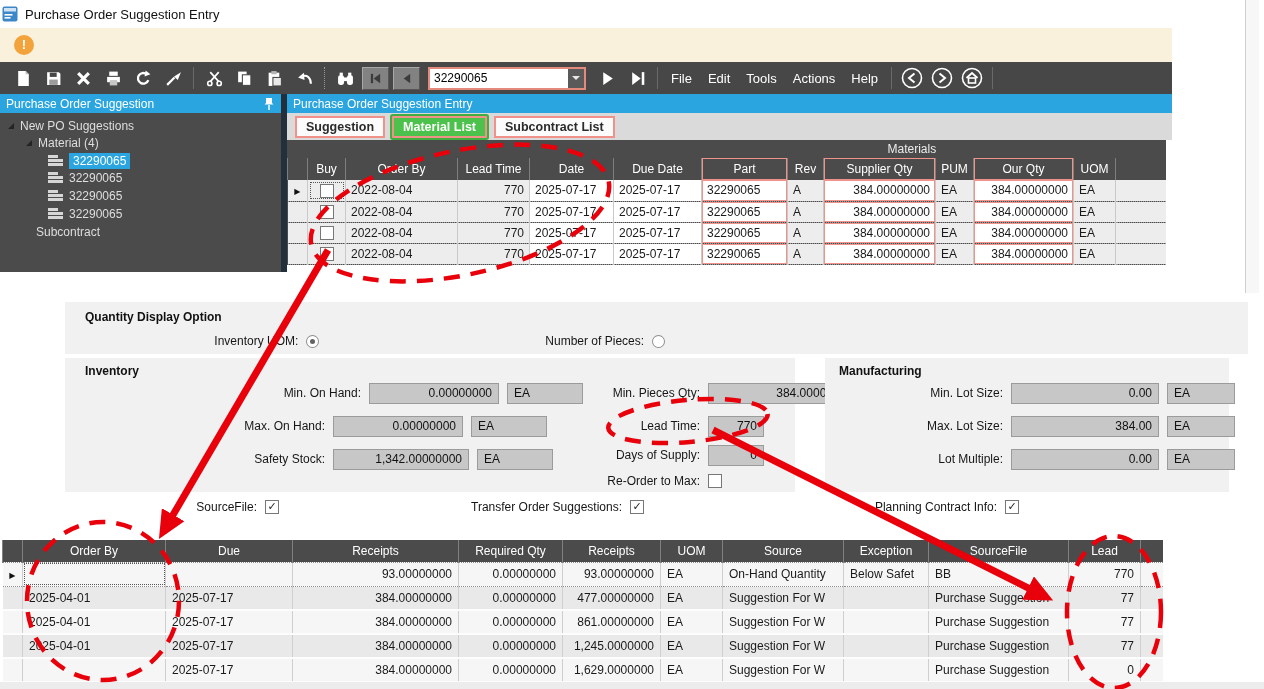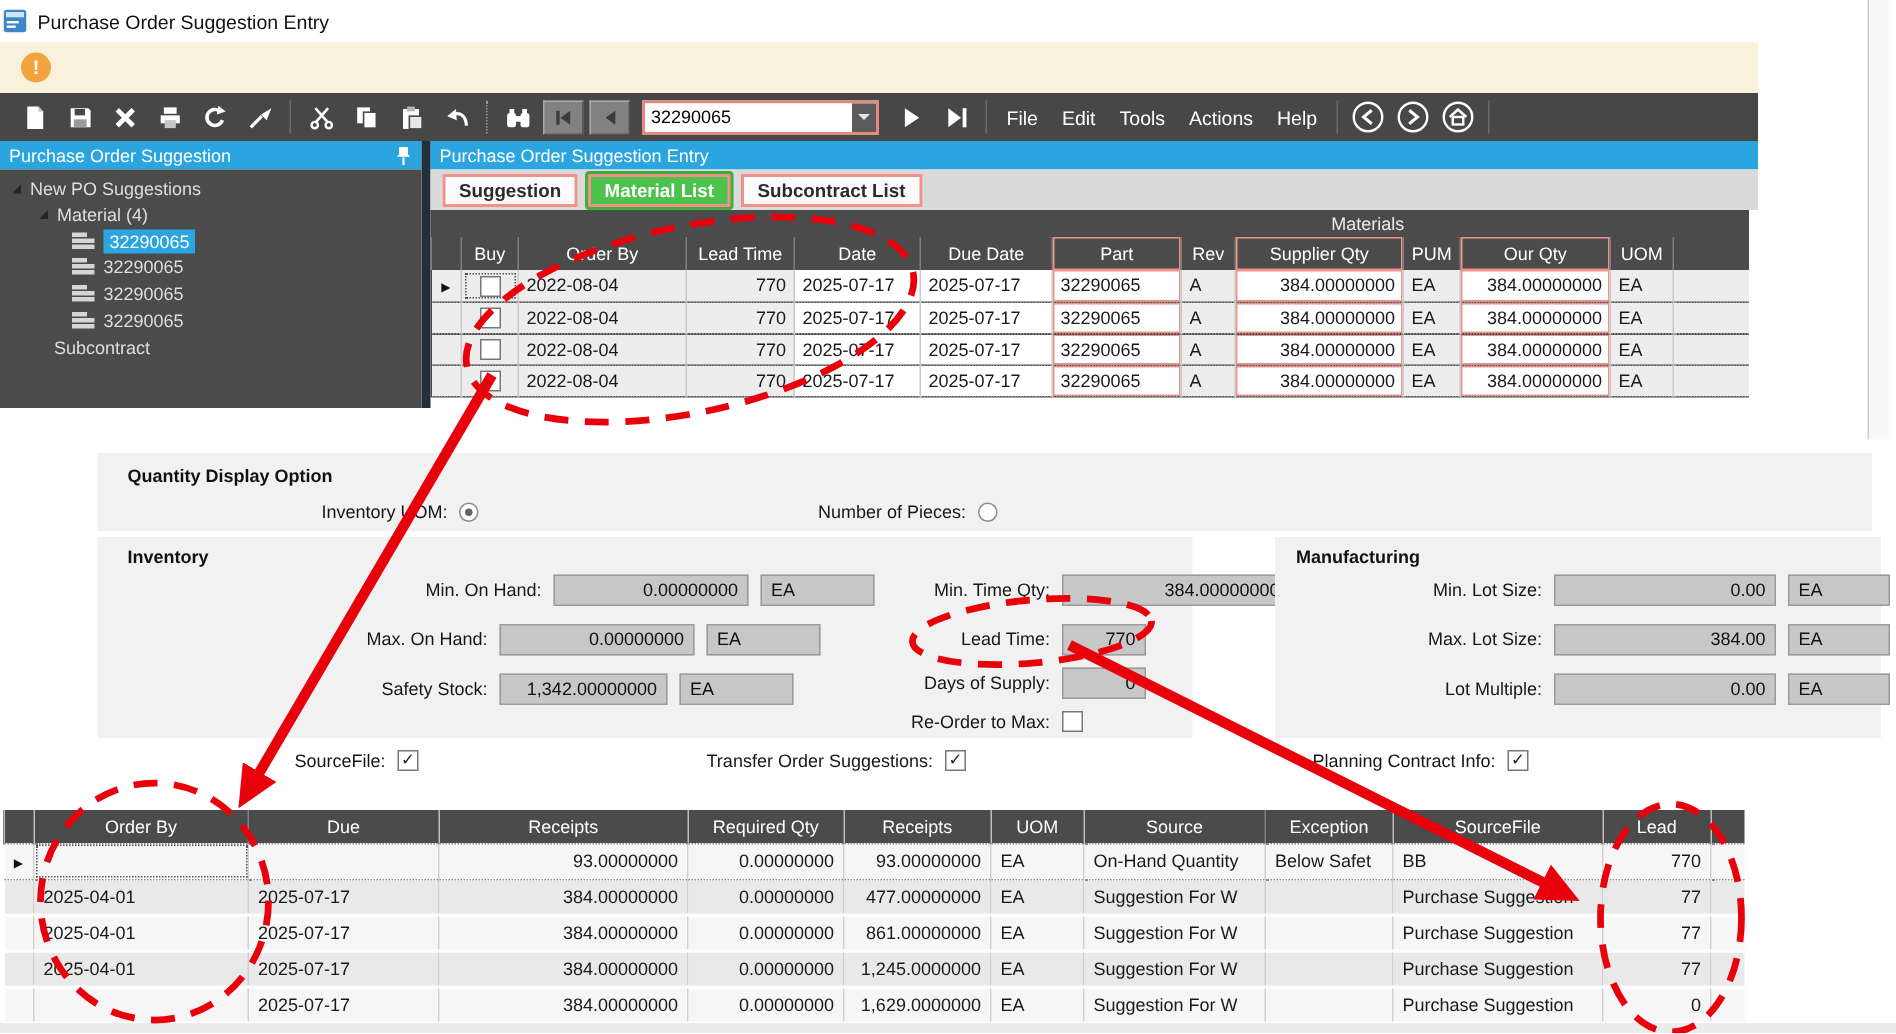--- a/index.html
+++ b/index.html
@@ -440,42 +440,42 @@
         <span class="fval" style="width:130px">0.00000000</span>
         <span class="fuom" style="width:76px;margin-left:8px">EA</span>
       </div>
     <div class="frow" style="left:0;top:57px">
         <span class="flabel" style="width:268px">Max. On Hand:</span>
         <span class="fval" style="width:130px">0.00000000</span>
         <span class="fuom" style="width:76px;margin-left:8px">EA</span>
       </div>
     <div class="frow" style="left:0;top:90px">
         <span class="flabel" style="width:268px">Safety Stock:</span>
-        <span class="fval" style="width:112px">1,342.00000000</span>
+        <span class="fval" style="width:136px">1,342.00000000</span>
         <span class="fuom" style="width:76px;margin-left:8px">EA</span>
       </div>
     <div class="frow" style="left:420px;top:24px">
-        <span class="flabel" style="width:223px">Min. Time Qty:</span>
+        <span class="flabel" style="width:223px">Min. Pieces Qty:</span>
         <span class="fval" style="width:152px">384.00000000</span>
       </div>
     <div class="frow" style="left:420px;top:57px">
         <span class="flabel" style="width:223px">Lead Time:</span>
         <span class="fval" style="width:56px">770</span>
       </div>
     <div class="frow" style="left:420px;top:86px">
         <span class="flabel" style="width:223px">Days of Supply:</span>
         <span class="fval" style="width:56px">0</span>
       </div>
     <div class="frow" style="left:420px;top:112px">
         <span class="flabel" style="width:223px">Re-Order to Max:</span>
         <span class="cb"></span>
       </div>
   </div>
 
-  <div class="panel" style="left:850px;top:358px;width:404px;height:134px">
+  <div class="panel" style="left:825px;top:358px;width:404px;height:134px">
     <div class="ptitle" style="left:14px;top:6px">Manufacturing</div>
     <div class="frow" style="left:0;top:24px">
         <span class="flabel" style="width:186px">Min. Lot Size:</span>
         <span class="fval" style="width:148px">0.00</span>
         <span class="fuom" style="width:68px;margin-left:8px">EA</span>
       </div>
     <div class="frow" style="left:0;top:57px">
         <span class="flabel" style="width:186px">Max. Lot Size:</span>
         <span class="fval" style="width:148px">384.00</span>
         <span class="fuom" style="width:68px;margin-left:8px">EA</span>

